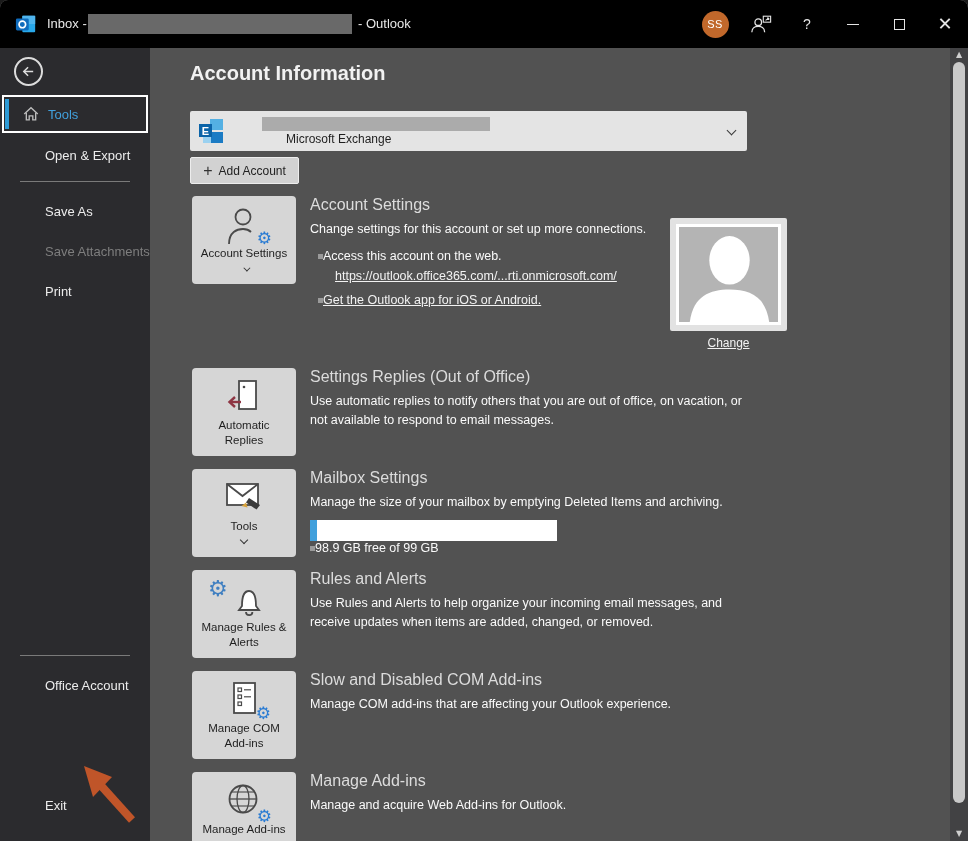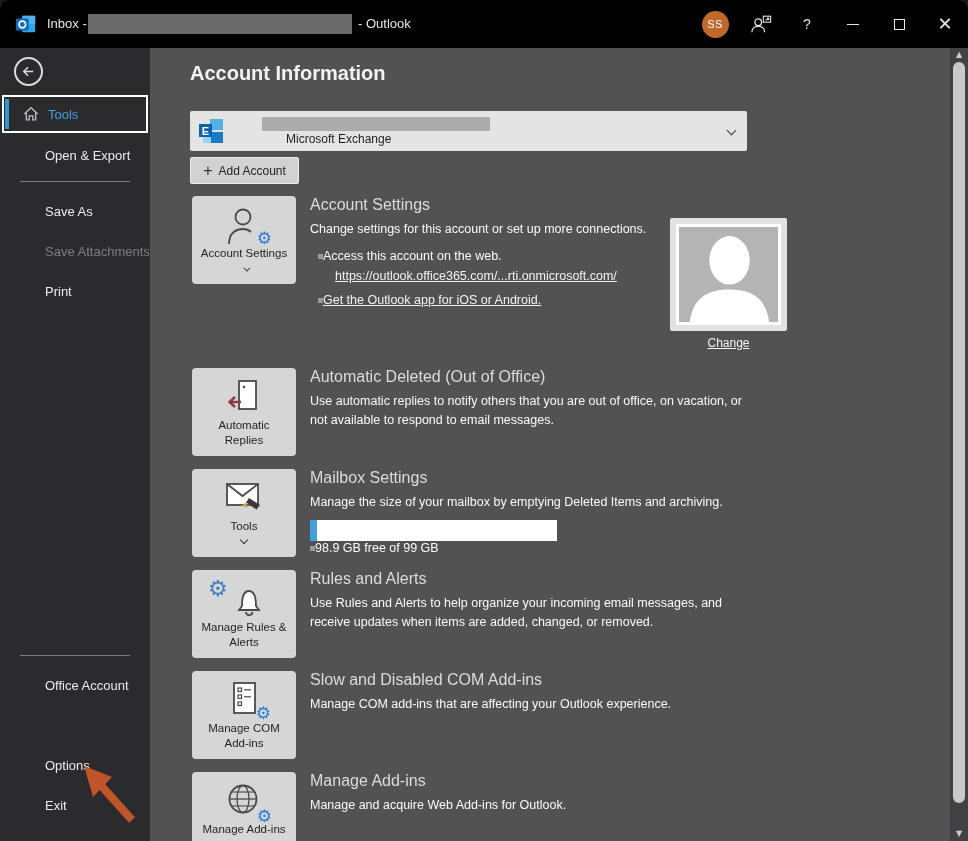--- a/index.html
+++ b/index.html
@@ -169,23 +169,20 @@
         <span>Save Attachments</span>
       </div>
     <div class="side-item" style="top:224px">
         <span>Print</span>
       </div>
 
     <div class="divider" style="top:607px"></div>
     <div class="side-item" style="top:618px">
         <span>Office Account</span>
       </div>
-    <div class="side-item" style="top:698px">
-        <span>Options</span>
-      </div>
     <div class="side-item" style="top:738px">
         <span>Exit</span>
       </div>
   </div>
 
   <div class="annot-arrow">
     <svg viewBox="0 0 58 60" width="58" height="60">
       <line x1="52" y1="56" x2="16" y2="16" stroke="#C05529" stroke-width="8"></line>
       <polygon points="4,2 32,13 13,33" fill="#C05529"></polygon>
     </svg>
@@ -257,21 +254,21 @@
           <svg viewBox="0 0 40 40" width="40" height="40">
             <rect x="15" y="3" width="17" height="28" fill="#FFFFFF" stroke="#4A4A4A" stroke-width="1.8"></rect>
             <circle cx="20" cy="9" r="1.3" fill="#4A4A4A"></circle>
             <line x1="6" y1="24" x2="17" y2="24" stroke="#8E3644" stroke-width="2.4"></line>
             <path d="M11 19 L5.5 24 L11 29" fill="none" stroke="#8E3644" stroke-width="2.4"></path>
           </svg>
         </span>
         <span class="bl">Automatic Replies</span>
       </div>
       <div class="sec-text">
-        <div class="sec-h">Automatic Deleted (Out of Office)</div>
+        <div class="sec-h">Settings Replies (Out of Office)</div>
         <div class="sec-d w450">Use automatic replies to notify others that you are out of office, on vacation, or not available to respond to email messages.</div>
       </div>
     </div>
 
     <div class="section" style="top:421px; height:101px;">
       <div class="sec-btn">
         <span class="ic">
           <svg viewBox="0 0 44 38" width="44" height="38">
             <rect x="5" y="5" width="31" height="21" fill="#FFFFFF" stroke="#4A4A4A" stroke-width="1.8"></rect>
             <path d="M5 5 L20.5 17 L36 5" fill="none" stroke="#4A4A4A" stroke-width="1.8"></path>

